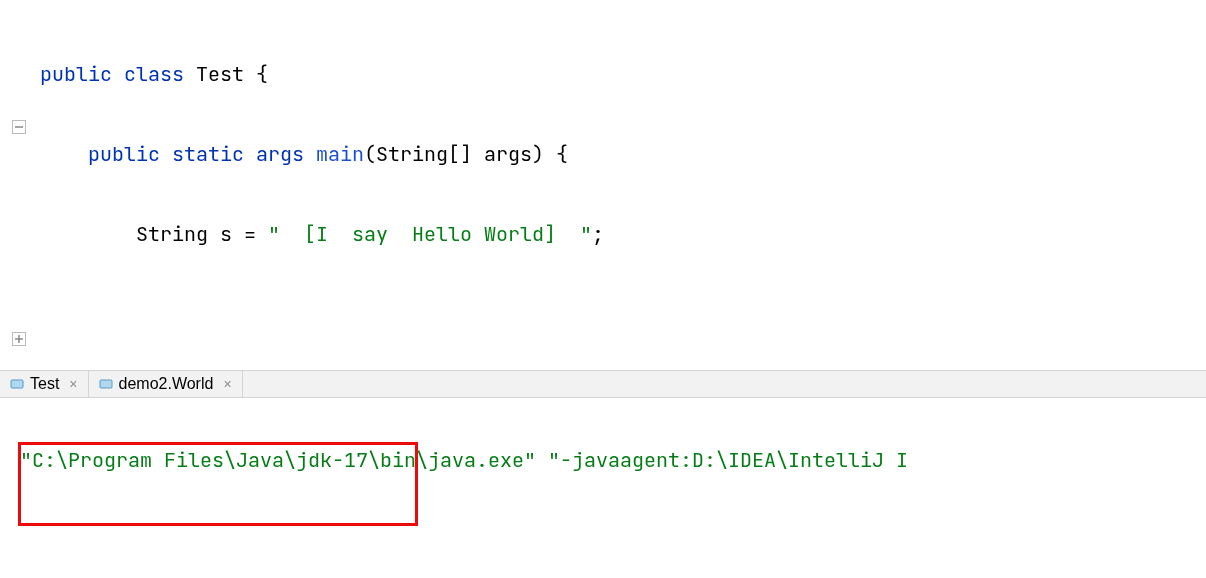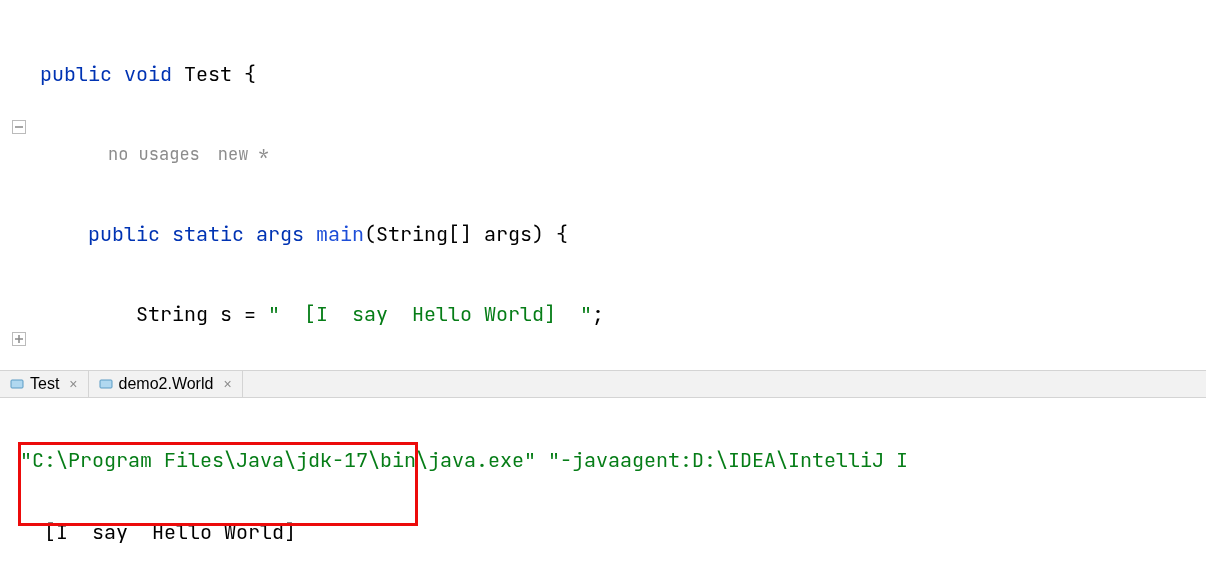--- a/index.html
+++ b/index.html
@@ -110,22 +110,21 @@
     </span>
     <span class="fold-marker" style="top:328px">
       <svg viewBox="0 0 14 14">
           <rect x="0.5" y="0.5" width="13" height="13" fill="#fff" stroke="#bbb"></rect>
           <line x1="7" y1="3" x2="7" y2="11" stroke="#888" stroke-width="1.5"></line>
           <line x1="3" y1="7" x2="11" y2="7" stroke="#888" stroke-width="1.5"></line>
         </svg>
     </span>
   </div>
   <div class="code-pane">
-<div><span class="kw">public</span> <span class="kw">void</span><span> Test {</span></div>
-<div class="hint"><span>no usages</span><span>new *</span></div>
+<div><span class="kw">public</span> <span class="kw">class</span><span> Test {</span></div>
 <div>    <span class="kw">public</span> <span class="kw">static</span> <span class="kw">args</span> <span class="method-decl">main</span><span>(String[] args) {</span></div>
 <div>        <span>String s = </span><span class="string">"  [I  say  Hello World]  "</span><span>;</span></div>
 
 
 
 
   </div>
 </div>
 
 <div class="tabs-bar">
@@ -144,17 +143,16 @@
           <rect x="1" y="3" width="12" height="8" rx="1" fill="#b0d8f0" stroke="#5a9bc4"></rect>
         </svg>
     </span>
     <span>demo2.World</span>
     <span class="tab-close">×</span>
   </div>
 </div>
 
 <div class="console-area">
 <div><span class="console-cmd">"C:\Program Files\Java\jdk-17\bin\java.exe"</span><span class="console-cmd"> "-javaagent:D:\IDEA\IntelliJ I</span></div>
-<div>  [I  say  Hello World]</div>
 
   <div class="highlight-box"></div>
   
 </div>
 
 </body></html>

